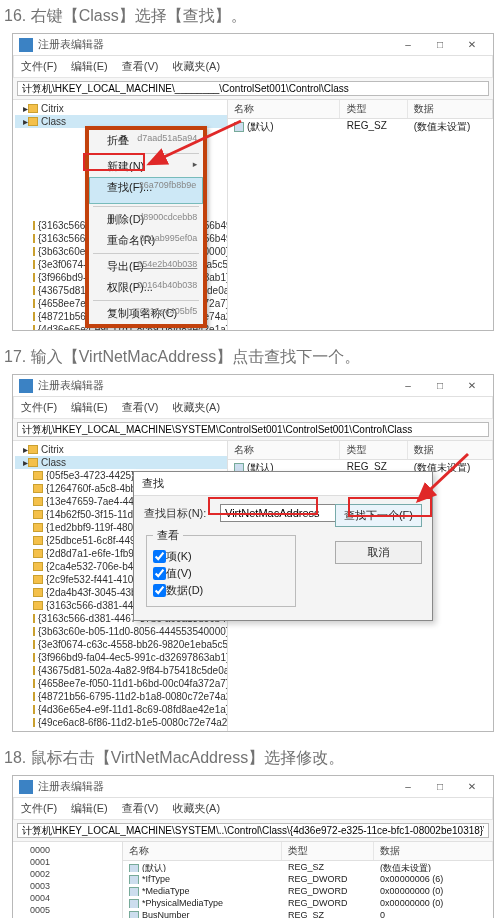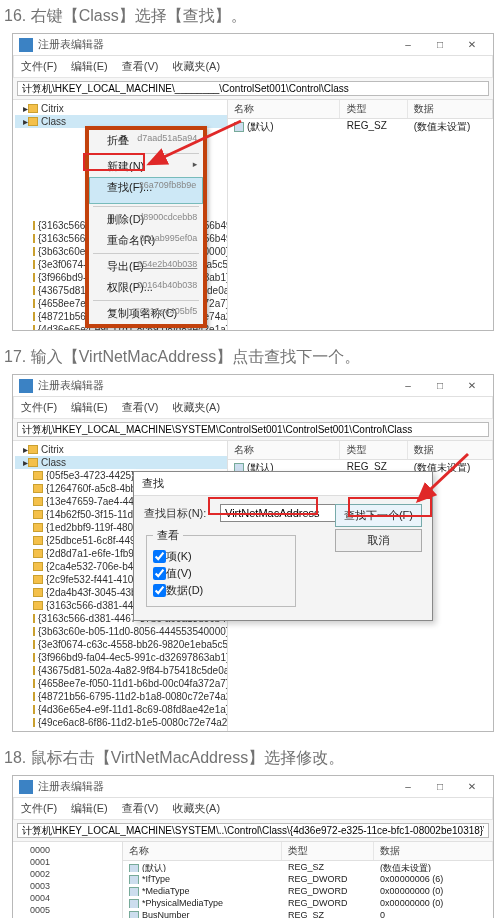--- a/index.html
+++ b/index.html
@@ -158,21 +158,21 @@
   .find-dialog .dlg-body { padding:8px 10px; }
   .dlg-row { display:flex; align-items:center; margin-bottom:6px; gap:6px;}
   .dlg-label { width:70px; color:#333; font-size:11px;}
   .dlg-input { flex:1; border:1px solid #888; padding:2px 4px; font-size:11px; background:#fff;}
   .dlg-fieldset {
     border:1px solid #bbb; padding:4px 6px 6px 6px; margin-top:4px; width:150px;
   }
   .dlg-fieldset legend { font-size:11px; padding:0 4px;}
   .chk-row { display:flex; align-items:center; font-size:11px; margin:2px 0;}
   .chk-row input { margin:0;}
-  .dlg-buttons { position:absolute; right:10px; top:32px; display:flex; flex-direction:column; gap:2px;}
+  .dlg-buttons { position:absolute; right:10px; top:32px; display:flex; flex-direction:column; gap:14px;}
   .dlg-btn {
     border:1px solid #7aa; background:#eaf4fb; padding:3px 8px; font-size:11px; min-width:76px; text-align:center;
   }
   .dlg-btn.plain { border:1px solid #aaa; background:#f0f0f0;}
 
   
   .tree-num-line {
     display:flex; align-items:center; height:12px; padding-left:6px; font-size:9px; color:#444;
   }
   .tree-num-line .folder-ic { width:9px; height:8px; }

